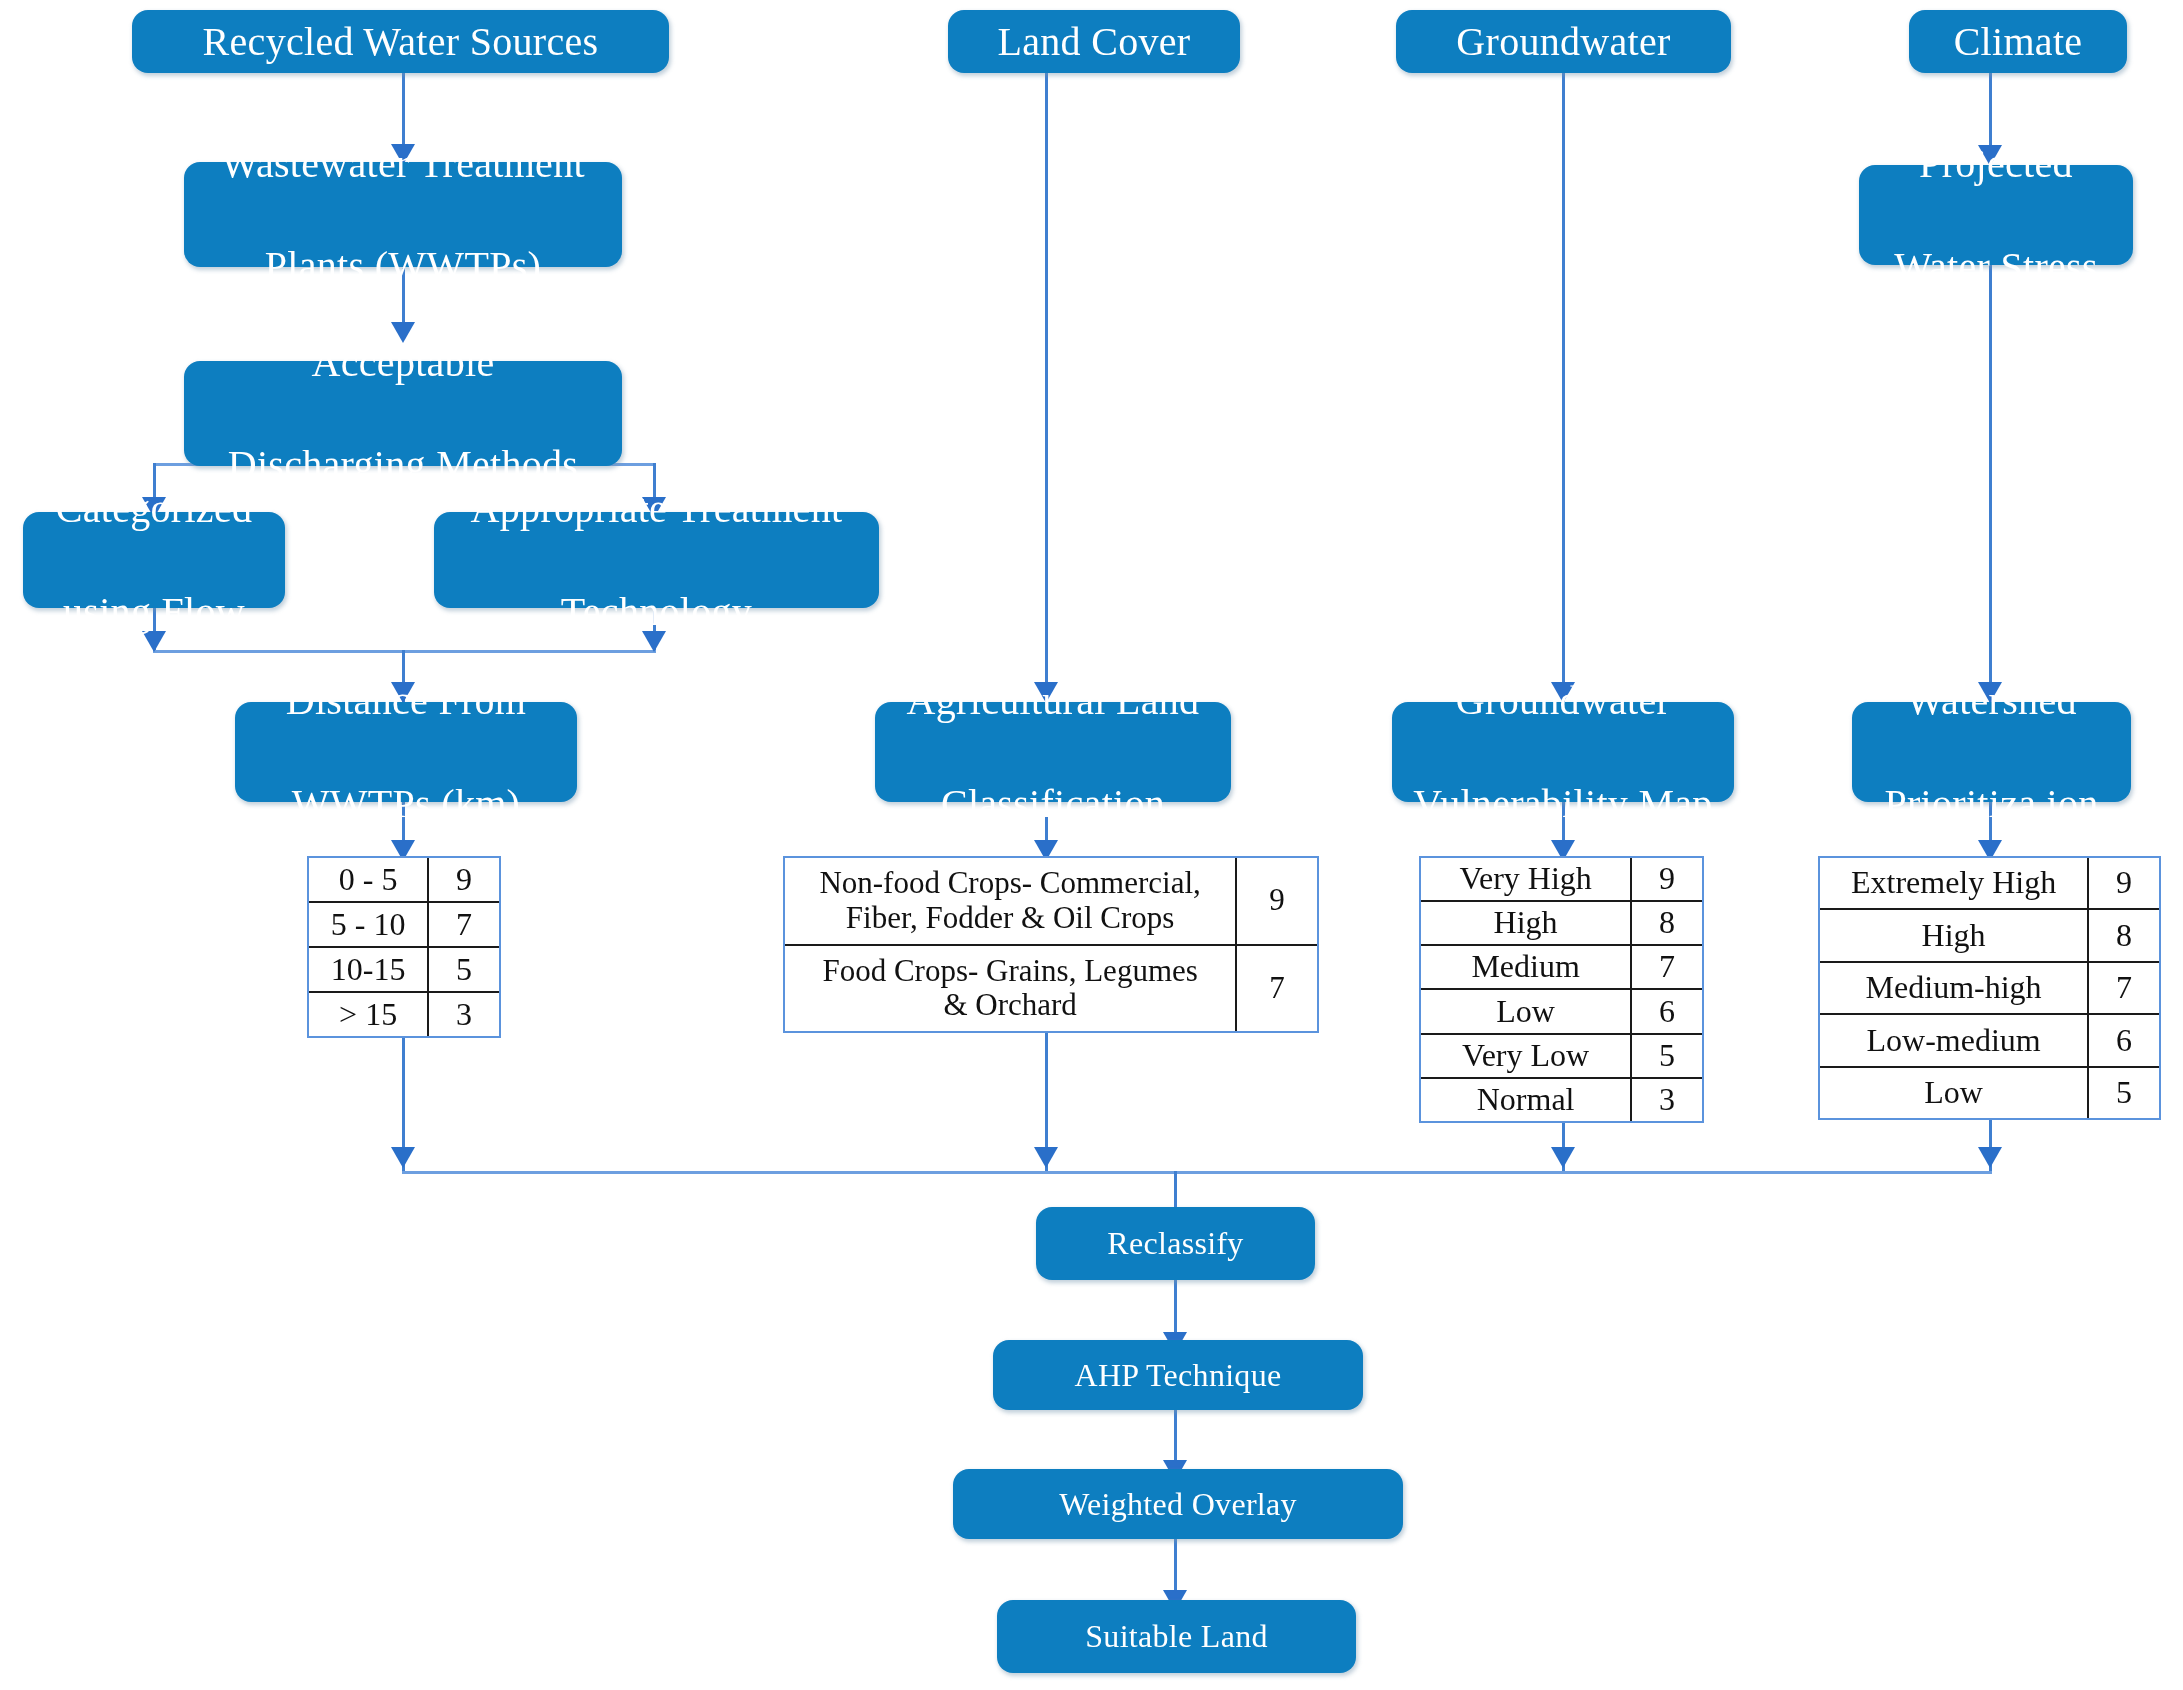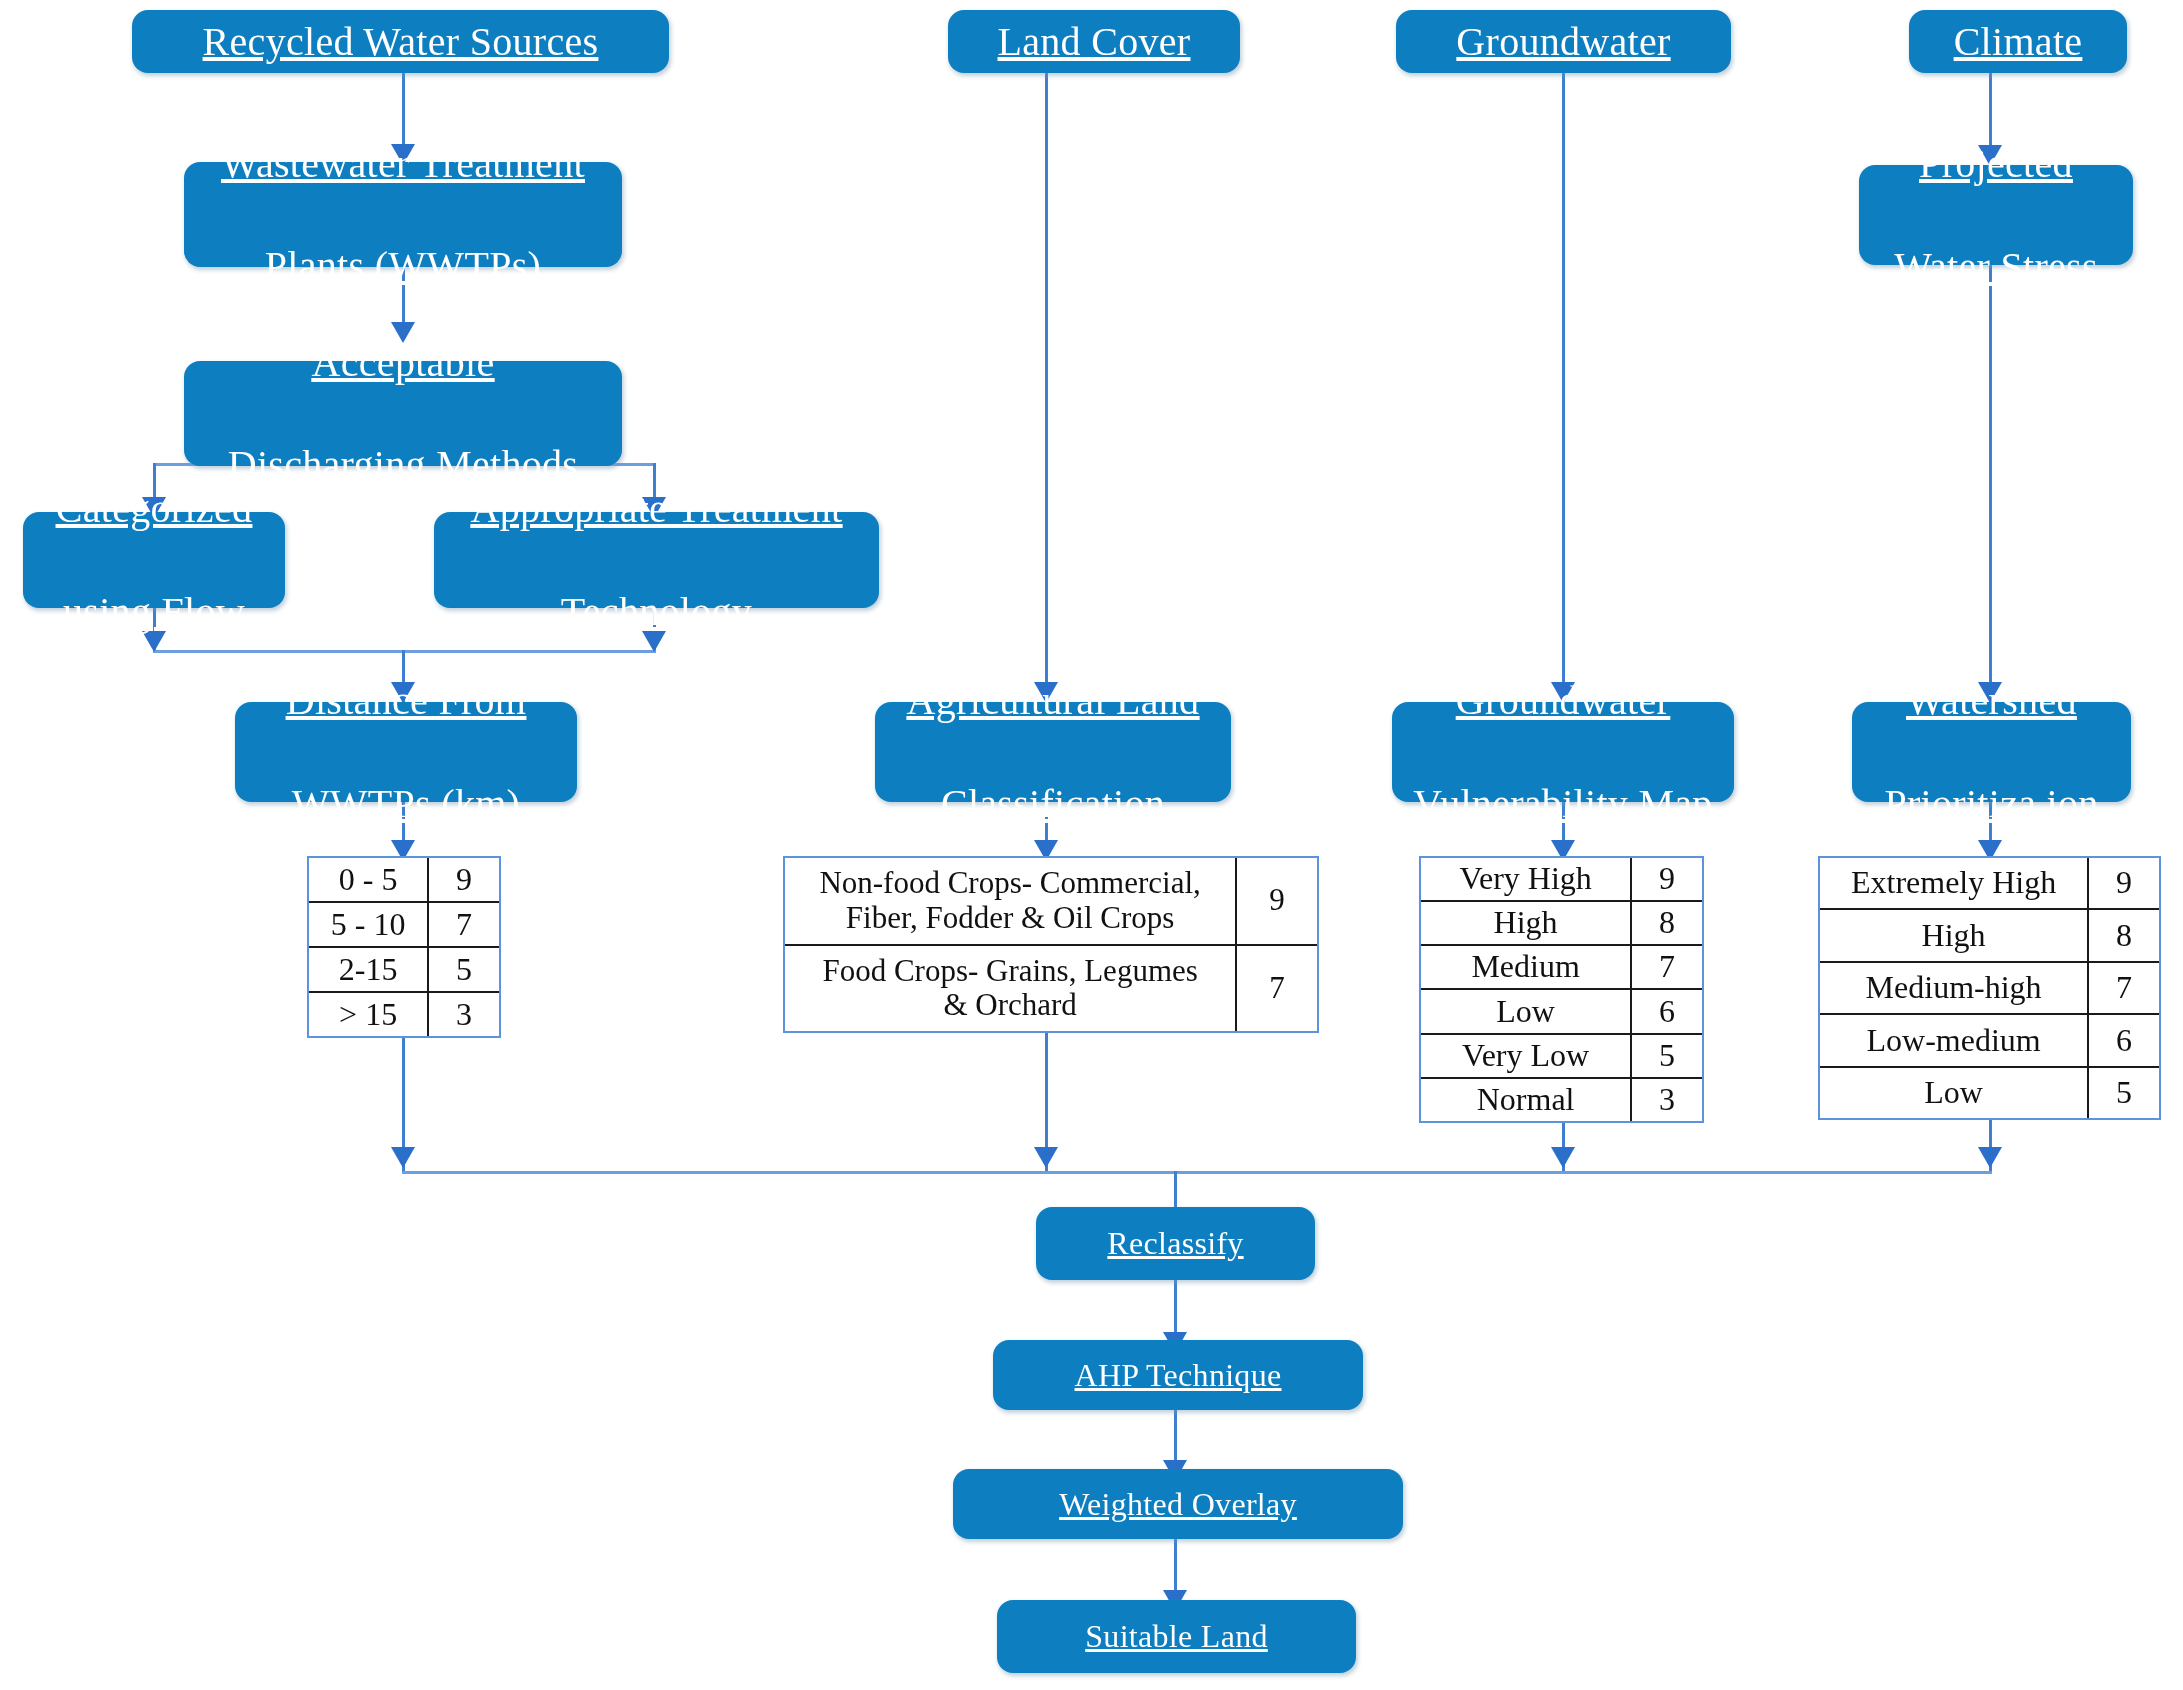--- a/index.html
+++ b/index.html
@@ -27,21 +27,21 @@
     align-items: center;
     justify-content: center;
     text-align: center;
     line-height: 1.28;
     box-shadow: 1.7px 2.3px 4px rgba(120,150,175,0.45);
     box-sizing: border-box;
     padding: 2.3px 8px;
     letter-spacing: 0.3px;
     z-index: 4;
   }
-  .node span { display: block; width: 100%; text-decoration: underline; }
+  .node span { display: block; width: 100%; }
 
   .f-xl { font-size: 40px; }
   .f-lg { font-size: 32px; }
   .f-md { font-size: 40px; }
 
   
   .vline {
     position: absolute;
     width: 2.8px;
     background: #3f7fd0;
@@ -170,21 +170,21 @@
       <tbody>
         <tr>
           <td>0 - 5</td>
           <td class="score">9</td>
         </tr>
         <tr>
           <td>5 - 10</td>
           <td class="score">7</td>
         </tr>
         <tr>
-          <td>2-15</td>
+          <td>10-15</td>
           <td class="score">5</td>
         </tr>
         <tr>
           <td>&gt; 15</td>
           <td class="score">3</td>
         </tr>
       </tbody>
     </table>
   </div>
 

